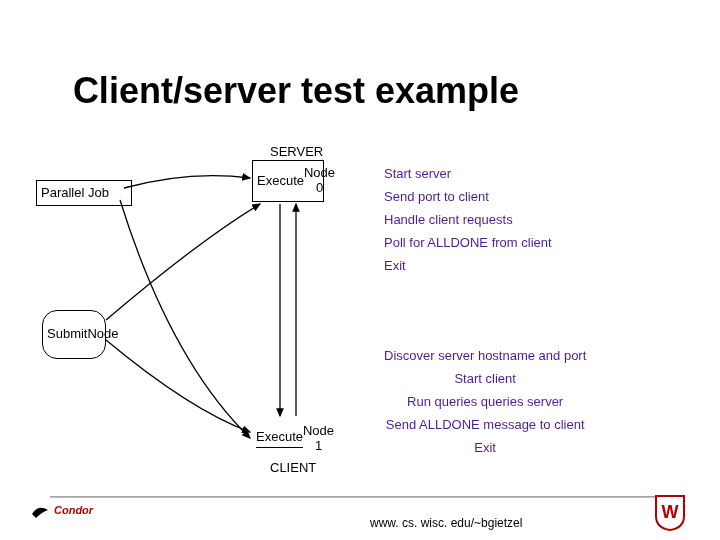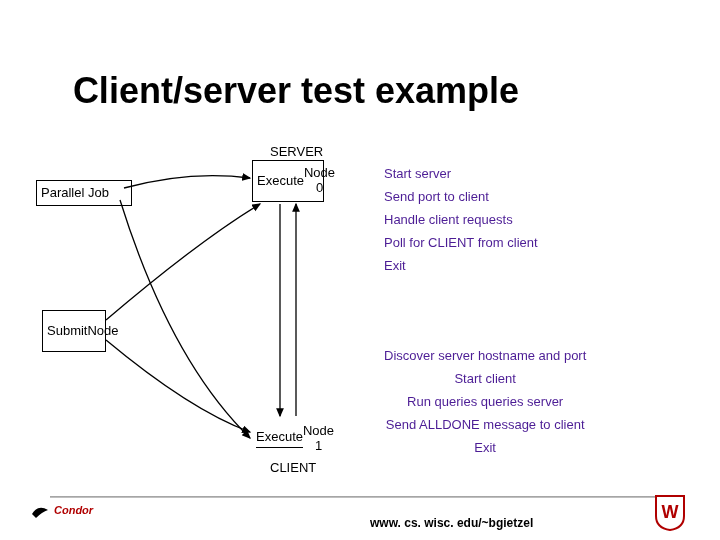--- a/index.html
+++ b/index.html
@@ -48,21 +48,21 @@
     color: #4c1d95;
   }
   .steplist div {
     margin-bottom: 8px;
   }
   .footer-url {
     position: absolute;
     left: 370px;
     top: 516px;
     font-size: 12px;
-    font-weight: bold;
+    font-weight: normal;
     color: #000;
   }
   hr.divider {
     position: absolute;
     left: 50px;
     top: 488px;
     width: 620px;
     border: none;
     height: 2px;
     background: linear-gradient(#999, #ccc);
@@ -105,37 +105,37 @@
 
 <div class="box" style="left:36px; top:180px; width:96px; height:26px;">
   <span>Parallel Job</span>
 </div>
 
 <div class="box" style="left:252px; top:160px; width:72px; height:42px;">
   <span>Execute</span>
   <span>Node 0</span>
 </div>
 
-<div class="box" style="left:42px; top:310px; width:64px; height:42px;">
+<div class="box" style="left:42px; top:310px; width:64px; height:49px;border-radius:15px;">
   <span>Submit</span>
   <span>Node</span>
 </div>
 
 <div class="box" style="left:252px; top:418px; width:72px; height:42px; border:none;">
   <span style="border-bottom:1px solid #000; width:100%; padding-bottom:2px;">Execute</span>
   <span>Node 1</span>
 </div>
 
 <div class="label" style="left:270px; top:460px;">CLIENT</div>
 
 <div class="steplist" style="top:166px;">
   <div>Start server</div>
   <div>Send port to client</div>
   <div>Handle client requests</div>
-  <div>Poll for CLIENT from client</div>
+  <div>Poll for ALLDONE from client</div>
   <div>Exit</div>
 </div>
 
 <div class="steplist" style="top:348px;text-align:center;">
   <div>Discover server hostname and port</div>
   <div>Start client</div>
   <div>Run queries queries server</div>
   <div>Send ALLDONE message to client</div>
   <div>Exit</div>
 </div>

